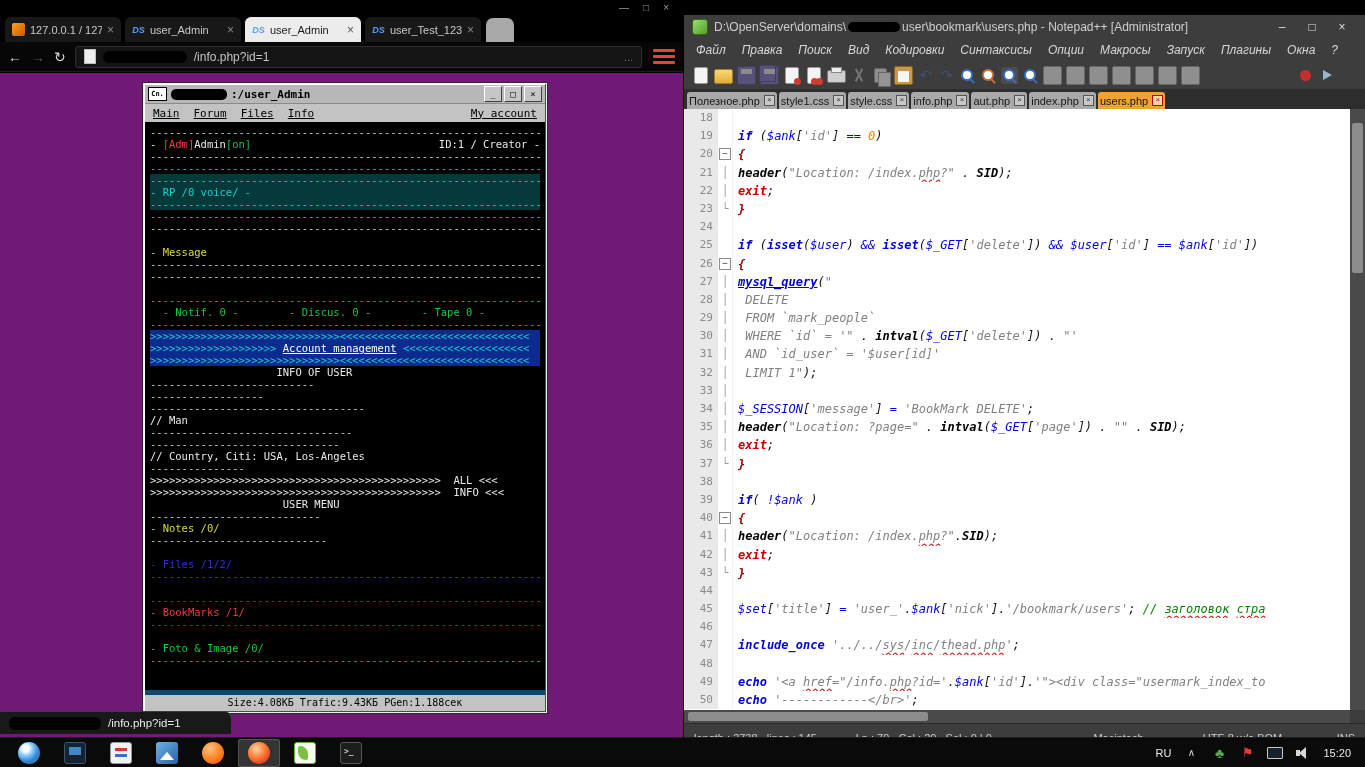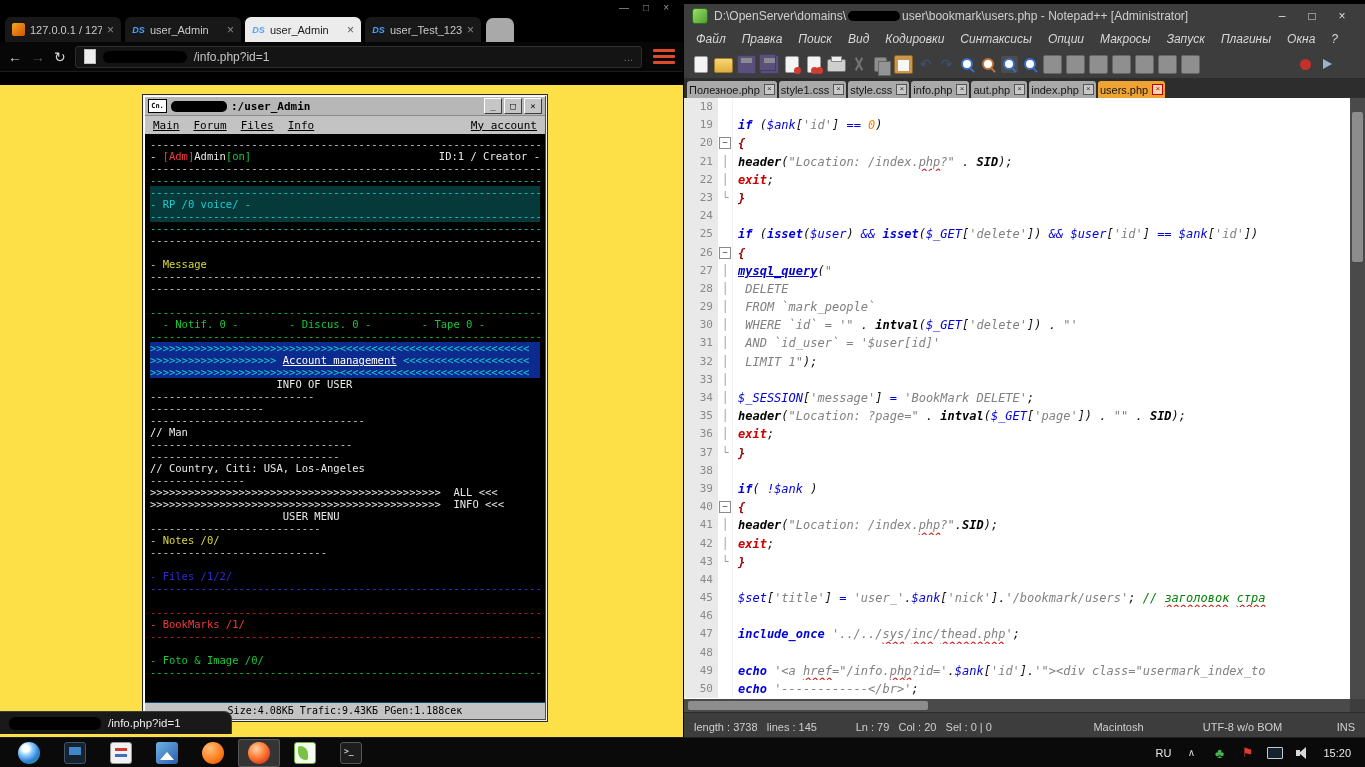--- a/index.html
+++ b/index.html
@@ -29,21 +29,21 @@
   .nav-fwd::before{content:"→";color:#555;}
   .nav-reload::before{content:"↻";}
   .urlbar{flex:1;height:22px;background:#141414;border:1px solid #2e2e2e;border-radius:3px;
           display:flex;align-items:center;gap:7px;padding:0 8px;box-sizing:border-box;}
   .page-ic{width:10px;height:13px;border:1px solid #bdbdbd;background:#eee;flex:none;}
   .blob-url{width:84px;height:12px;}
   .url-text{color:#c4c4c4;font-size:12px;white-space:pre;}
   .url-trail{margin-left:auto;color:#6f6f6f;font-size:11px;}
   .hamburger{width:22px;display:flex;flex-direction:column;gap:3px;margin-left:2px;}
   .hamburger i{display:block;height:3px;background:#de4b2c;border-radius:1px;}
-  .b-content{position:absolute;top:73px;left:0;right:0;bottom:0;background:#fde047;margin-top:12px;}
+  .b-content{position:absolute;top:73px;left:0;right:0;bottom:0;background:#701a75;}
 
   
   #retro{position:absolute;left:143px;top:10px;width:400px;background:#c3c3c3;border:1px solid #f2f2f2;
          box-shadow:inset -1px -1px 0 #4d4d4d,inset 1px 1px 0 #fff,0 0 0 1px #2a2a2a;padding:1px;box-sizing:content-box;}
   .r-title{height:18px;background:#b7b7b7;display:flex;align-items:center;gap:4px;padding:0 3px;}
   .r-ico{width:17px;height:12px;background:#fff;border:1px solid #000;font:bold 7px "DejaVu Sans Mono",monospace;
          display:flex;align-items:center;justify-content:center;color:#000;}
   .blob-title{width:56px;height:11px;border-radius:5px;}
   .r-title-text{font:bold 11px "DejaVu Sans Mono",monospace;color:#000;white-space:pre;}
   .r-btns{margin-left:auto;display:flex;gap:2px;}
@@ -55,30 +55,30 @@
   .rmenu-item{font:11px "DejaVu Sans Mono",monospace;color:#000;text-decoration:underline;margin-right:14px;}
   .rmenu-item.right{margin-left:auto;margin-right:0;}
   .r-body{background:#000;height:560px;padding:4px 5px;font:10.5px/12px "DejaVu Sans Mono",monospace;overflow:hidden;}
   .tl{height:12px;white-space:pre;overflow:hidden;}
   .tl-flex{display:flex;justify-content:space-between;}
   .bg-teal{background:#063a3a;}
   .bg-blue{background:#0d2b8e;}
   .seg.tw{color:#e9e9e9;} .seg.tdim{color:#cfcfcf;} .seg.ty{color:#d8d83c;} .seg.tg{color:#16c838;}
   .seg.tc{color:#19cfcf;} .seg.tr{color:#f23b3b;} .seg.trd{color:#cf2222;} .seg.tb{color:#2d2dd6;}
   .seg.tbb{color:#3a3af0;} .seg.tu{color:#ffffff;text-decoration:underline;}
-  .r-status{height:16px;background:#c3c3c3;border-top:1px solid #0c4a6e;font:10px/16px "DejaVu Sans Mono",monospace;
+  .r-status{height:16px;background:#c3c3c3;border-top:5px solid #0c4a6e;font:10px/16px "DejaVu Sans Mono",monospace;
             color:#000;text-align:center;white-space:pre;}
   .status-tip{position:absolute;left:0;top:711px;width:232px;height:23px;background:#191919;border:1px solid #3d3d3d;
               border-left:none;border-bottom:none;border-top-right-radius:8px;display:flex;align-items:center;gap:7px;
               padding:0 9px;box-sizing:border-box;}
   .blob-tip{width:92px;height:13px;}
   .status-tip span:last-child{color:#ececec;font-size:11.5px;white-space:pre;}
 
   
-  #npp{position:absolute;left:683px;top:4px;width:682px;height:737px;background:#3d3d3d;border-left:1px solid #000;box-sizing:border-box;}
+  #npp{position:absolute;left:683px;top:15px;width:682px;height:737px;background:#3d3d3d;border-left:1px solid #000;box-sizing:border-box;}
   .n-title{height:24px;display:flex;align-items:center;gap:6px;padding:0 8px;color:#cfcfcf;font-size:12px;}
   .n-ico{width:14px;height:14px;border-radius:3px;background:linear-gradient(135deg,#9adf6a,#4f9e2f);border:1px solid #2f6b1a;flex:none;}
   .n-title-text{white-space:pre;overflow:hidden;display:flex;align-items:center;gap:2px;}
   .blob-npp{width:52px;height:10px;border-radius:5px;}
   .n-ctrl{margin-left:auto;display:flex;}
   .nwc{width:30px;height:24px;display:flex;align-items:center;justify-content:center;color:#dcdcdc;font-size:12px;}
   .nwc-min::before{content:"–";} .nwc-max::before{content:"□";} .nwc-close::before{content:"×";}
   .n-menu{height:22px;display:flex;align-items:center;padding:0 4px;}
   .nmenu-item{color:#d8d8d8;font-size:12px;padding:0 8px;font-style:italic;}
   .n-toolbar{height:28px;display:flex;align-items:center;padding:0 8px;gap:4px;}

